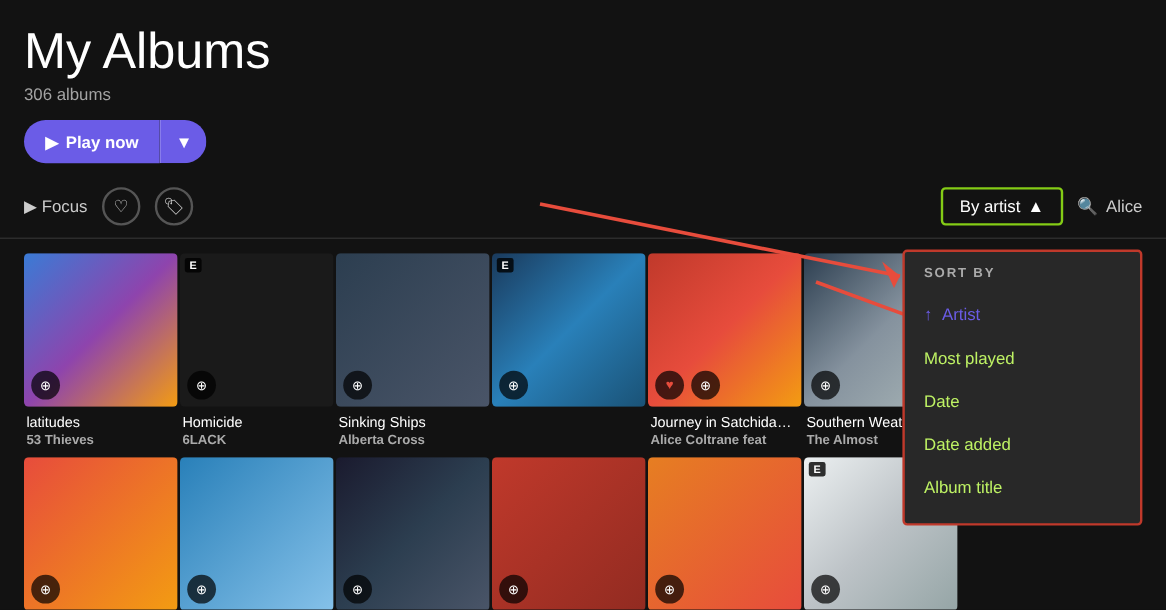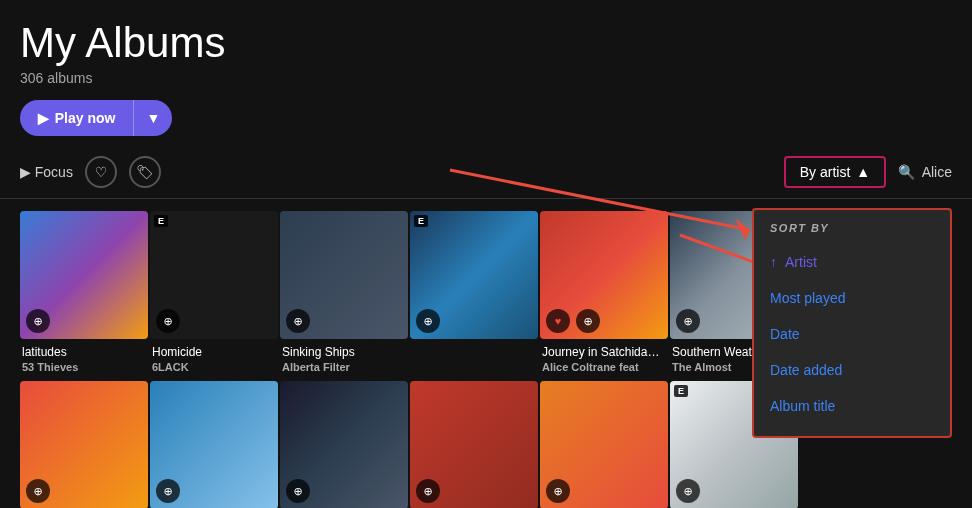--- a/index.html
+++ b/index.html
@@ -100,21 +100,21 @@
       font-size: 14px;
     }
 
     .spacer { flex: 1; }
 
     .sort-btn {
       display: flex;
       align-items: center;
       gap: 6px;
       background: none;
-      border: 2px solid #be185d;
+      border: 2px solid #84cc16;
       color: #fff;
       padding: 6px 14px;
       border-radius: 4px;
       font-size: 14px;
       cursor: pointer;
     }
 
     .filter-btn {
       display: flex;
       align-items: center;
@@ -268,30 +268,29 @@
       z-index: 100;
     }
 
     .sort-dropdown-header {
       font-size: 11px;
       font-weight: 700;
       color: #aaa;
       letter-spacing: 1.5px;
       padding: 0 16px 10px 16px;
       text-transform: uppercase;
-      font-style: italic;
     }
 
     .sort-option {
       display: flex;
       align-items: center;
       gap: 8px;
       padding: 10px 16px;
       font-size: 14px;
-      color: #3b82f6;
+      color: #bef264;
       cursor: pointer;
     }
 
     .sort-option.active {
       color: #6b5ce7;
     }
 
     .sort-option .sort-icon {
       font-size: 14px;
     }
@@ -378,21 +377,21 @@
         <div class="album-artist">6LACK</div>
       </div>
     </div>
     <div class="album-card">
       <div class="album-thumb">
         <div class="album-search-icon">⊕</div>
         <div class="album-thumb-inner album-2"></div>
       </div>
       <div class="album-info">
         <div class="album-name">Sinking Ships</div>
-        <div class="album-artist">Alberta Filter</div>
+        <div class="album-artist">Alberta Cross</div>
       </div>
     </div>
     <div class="album-card">
       <div class="album-thumb">
         <div class="album-explicit-badge">E</div>
         <div class="album-search-icon">⊕</div>
         <div class="album-thumb-inner album-3"></div>
       </div>
     </div>
     <div class="album-card">

